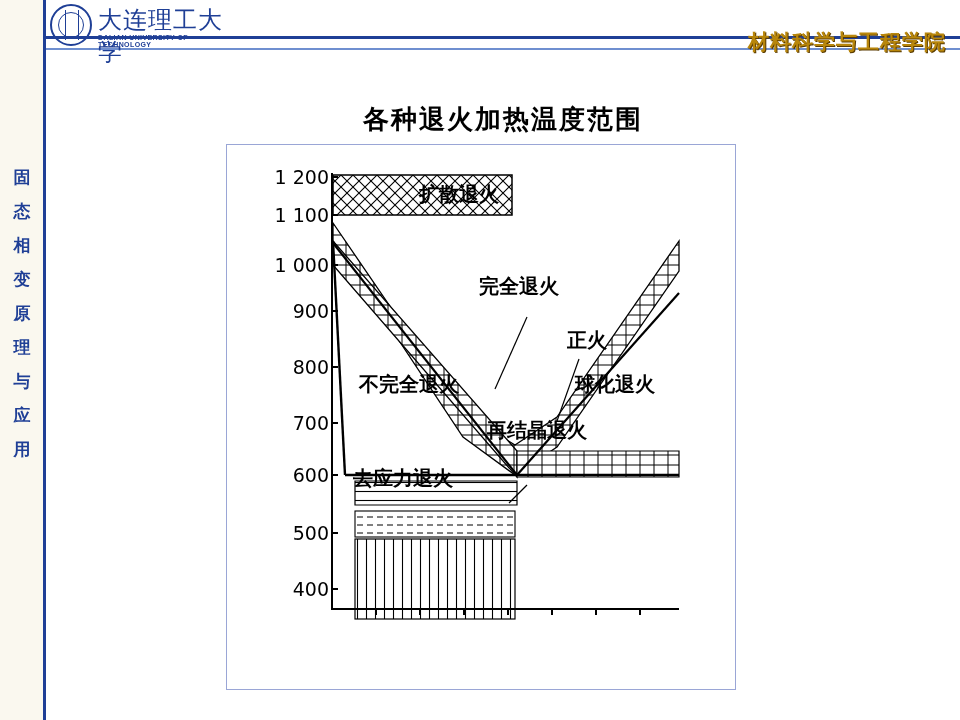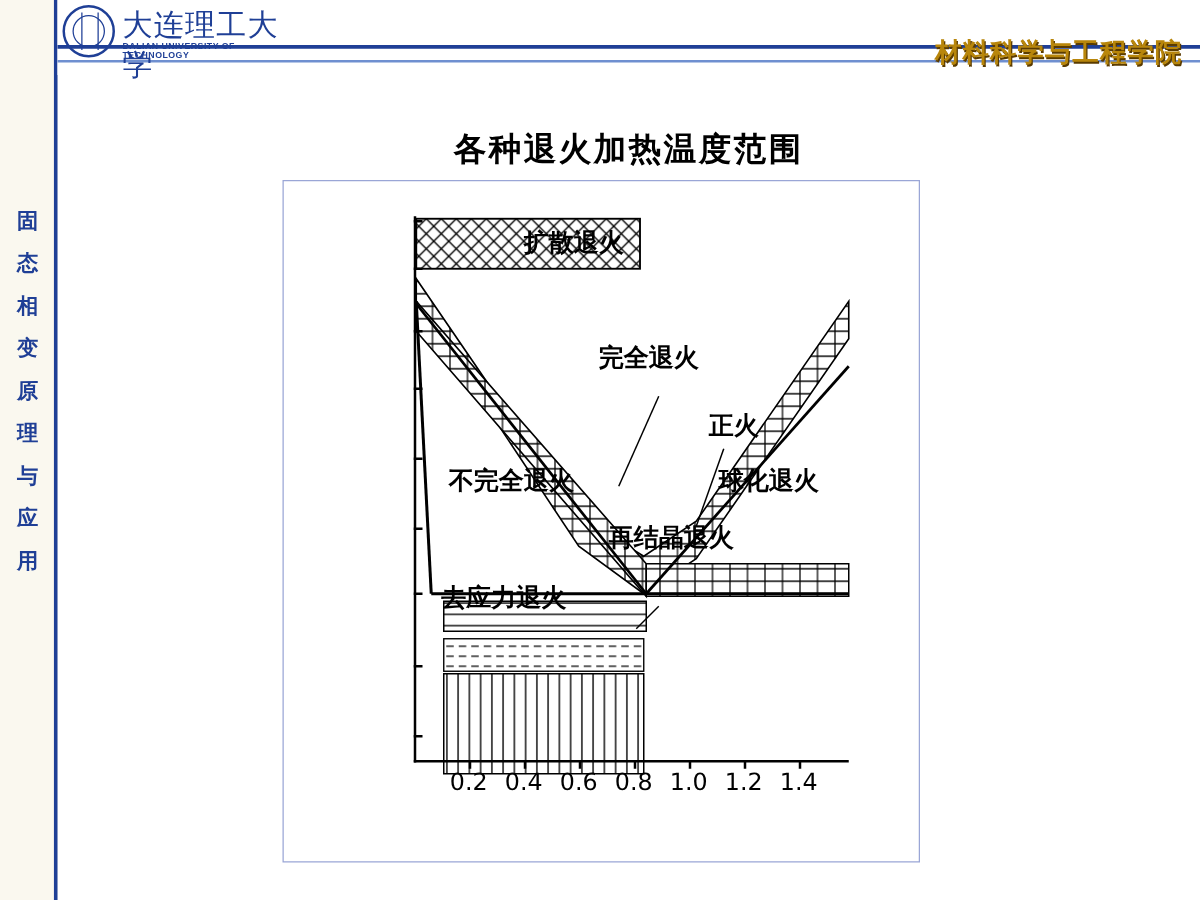--- a/index.html
+++ b/index.html
@@ -237,47 +237,49 @@
 
     <path d="M300,172 L268,244" stroke="#000" stroke-width="1.2" fill="none"></path>
     <path d="M352,214 L330,276" stroke="#000" stroke-width="1.2" fill="none"></path>
     <path d="M282,358 L300,340" stroke="#000" stroke-width="1.2" fill="none"></path>
   </svg>
 
   <div class="axis-x"></div>
   <div class="axis-y"></div>
 
 
+  <div class="ytick-wrap">
+    <div class="ytick" style="top:32px;">1 200</div>
+    <div class="ytick" style="top:70px;">1 100</div>
+    <div class="ytick" style="top:120px;">1 000</div>
+    <div class="ytick" style="top:166px;">900</div>
+    <div class="ytick" style="top:222px;">800</div>
+    <div class="ytick" style="top:278px;">700</div>
+    <div class="ytick" style="top:330px;">600</div>
+    <div class="ytick" style="top:388px;">500</div>
+    <div class="ytick" style="top:444px;">400</div>
+  </div>
   <div class="ytickmark" style="top:31px;"></div>
   <div class="ytickmark" style="top:69px;"></div>
   <div class="ytickmark" style="top:119px;"></div>
   <div class="ytickmark" style="top:165px;"></div>
   <div class="ytickmark" style="top:221px;"></div>
   <div class="ytickmark" style="top:277px;"></div>
   <div class="ytickmark" style="top:329px;"></div>
   <div class="ytickmark" style="top:387px;"></div>
   <div class="ytickmark" style="top:443px;"></div>
 
   <div class="xtickmark" style="left:148px;"></div>
   <div class="xtickmark" style="left:192px;"></div>
   <div class="xtickmark" style="left:236px;"></div>
   <div class="xtickmark" style="left:280px;"></div>
   <div class="xtickmark" style="left:324px;"></div>
   <div class="xtickmark" style="left:368px;"></div>
   <div class="xtickmark" style="left:412px;"></div>
 
-  <div class="xtick-wrap">
-    <div class="xtick" style="left:123px;">0.2</div>
-    <div class="xtick" style="left:167px;">0.4</div>
-    <div class="xtick" style="left:211px;">0.6</div>
-    <div class="xtick" style="left:255px;">0.8</div>
-    <div class="xtick" style="left:299px;">1.0</div>
-    <div class="xtick" style="left:343px;">1.2</div>
-    <div class="xtick" style="left:387px;">1.4</div>
-  </div>
 
 
   <div class="rlabel s20" style="left:192px; top:36px;">扩散退火</div>
 
   <div class="rlabel s20" style="left:252px; top:128px;">完全退火</div>
 
   <div class="rlabel s20" style="left:340px; top:182px;">正火</div>
 
   <div class="rlabel s20" style="left:132px; top:226px;">不完全退火</div>
 

